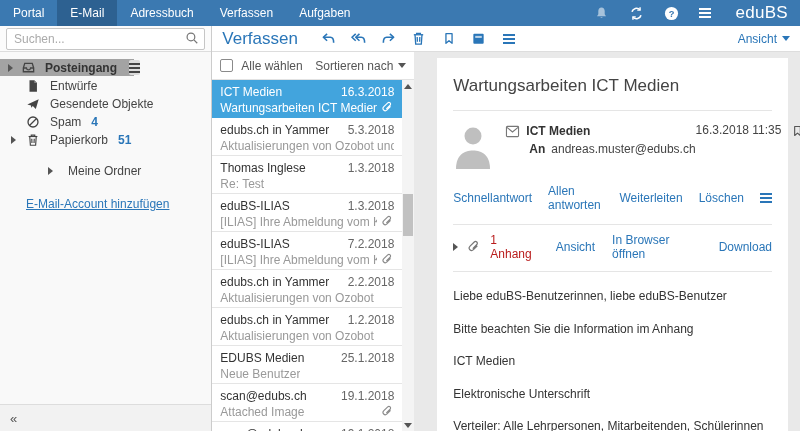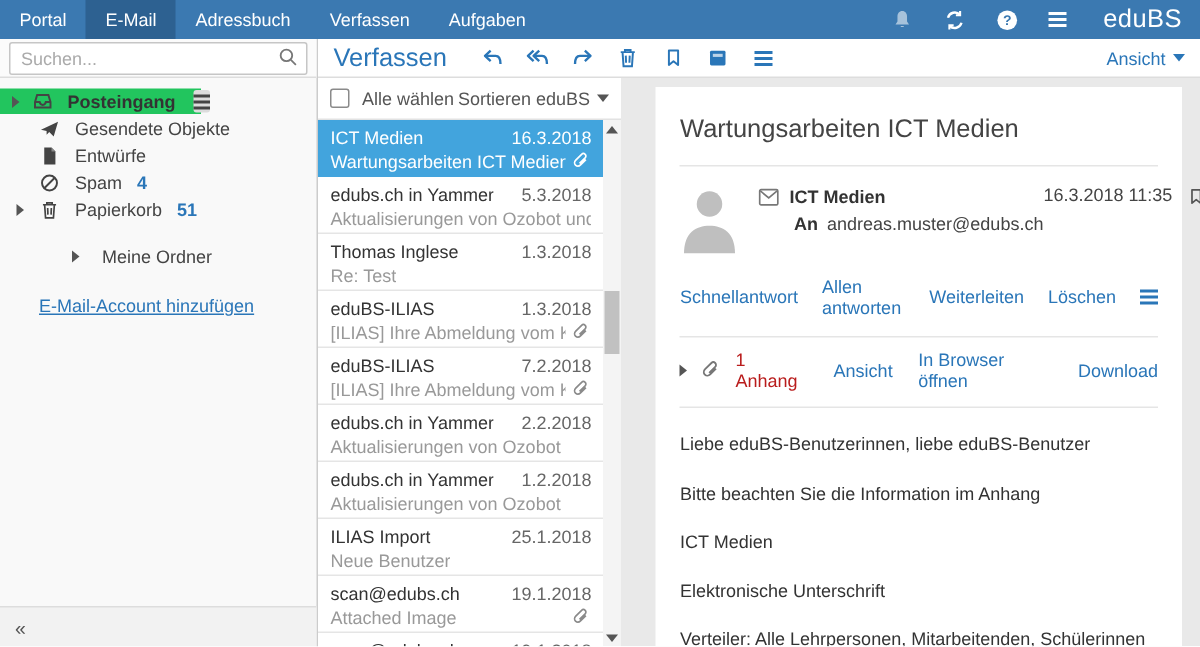--- a/index.html
+++ b/index.html
@@ -24,21 +24,21 @@
   .search-wrap { height:26px; padding:2px 6px 2px 6px; border-bottom:1px solid #ddd; position:relative; background:#fbfbfb; }
   .search-input { width:100%; height:22px; border:1px solid #c6c6c6; border-radius:2px; padding:0 24px 0 7px; font-size:12px; color:#333; background:#fff; outline:none; }
   .search-input::placeholder { color:#aaa; }
   .search-icon { position:absolute; right:12px; top:5px; }
   .folders { padding:6px 0 0 0; flex:0 0 auto; }
   .folder-row { display:flex; align-items:center; height:17px; margin:1px 0; cursor:pointer; }
   .folder-row .exp { width:10px; margin-left:8px; display:flex; justify-content:center; }
   .folder-row .noexp { width:10px; margin-left:8px; }
   .folder-row .ficon { width:15px; margin-left:8px; display:flex; align-items:center; }
   .folder-row .flabel { margin-left:9px; color:#444; }
-  .folder-row.selected { background:#22c55e; width:134px; }
+  .folder-row.selected { background:#a3a3a3; width:134px; }
   .folder-row.selected .flabel { font-weight:bold; color:#333; }
   .fcount { color:var(--link); font-weight:bold; margin-left:10px; }
   .folder-menu-btn { margin-left:12px; background:#dcdcdc; border-radius:2px; width:24px; height:15px; display:flex; align-items:center; justify-content:center; cursor:pointer; }
   .myfolders { display:flex; align-items:center; margin:14px 0 0 0; height:17px; cursor:pointer;padding-left:37px; }
   .myfolders .flabel { margin-left:13px; color:#444; }
   .add-account { margin:18px 0 0 26px; }
   .add-account a { color:var(--link); text-decoration:underline; font-size:12px; cursor:pointer; }
   .sidebar-fill { flex:1; }
   .sidebar-footer { height:27px; border-top:1px solid #ddd; background:#f2f2f2; display:flex; align-items:center; padding-left:10px; color:#555; font-size:13px; cursor:pointer; }
 
@@ -180,34 +180,34 @@
               <i></i>
               <i></i>
               <i></i>
             </span>
           </span>
       </div>
       <div class="folder-row">
         <span class="noexp"></span>
         <span class="ficon">
           <svg width="14" height="14" viewBox="0 0 16 16">
-              <path d="M1.5 8.6 L14.5 2.5 L11.2 13.8 L7.8 10.2 L5.8 12.4 V9.6 Z" fill="#444"></path>
-            </svg>
-        </span>
-        <span class="flabel">Gesendete Objekte</span>
-      </div>
-      <div class="folder-row">
-        <span class="noexp"></span>
-        <span class="ficon">
-          <svg width="14" height="14" viewBox="0 0 16 16">
               <path d="M4 1.5 H9.5 L12.5 4.5 V14.5 H4 Z" fill="#444"></path>
               <path d="M9.5 1.5 L12.5 4.5 H9.5 Z" fill="#888"></path>
             </svg>
         </span>
         <span class="flabel">Entwürfe</span>
+      </div>
+      <div class="folder-row">
+        <span class="noexp"></span>
+        <span class="ficon">
+          <svg width="14" height="14" viewBox="0 0 16 16">
+              <path d="M1.5 8.6 L14.5 2.5 L11.2 13.8 L7.8 10.2 L5.8 12.4 V9.6 Z" fill="#444"></path>
+            </svg>
+        </span>
+        <span class="flabel">Gesendete Objekte</span>
       </div>
       <div class="folder-row">
         <span class="noexp"></span>
         <span class="ficon">
           <svg width="14" height="14" viewBox="0 0 16 16" fill="none" stroke="#444" stroke-width="1.5">
               <circle cx="8" cy="8" r="5.7"></circle>
               <line x1="4" y1="12" x2="12" y2="4"></line>
             </svg>
         </span>
         <span class="flabel">Spam</span>
@@ -300,21 +300,21 @@
       </span>
     </div>
 
     <div class="panes">
 
       <div class="list-pane">
         <div class="list-header">
           <span class="checkbox"></span>
           <span class="select-all-label">Alle wählen</span>
           <span class="sort-btn">
-            <span>Sortieren eduBS</span>
+            <span>Sortieren nach</span>
             <span class="tri-down-g"></span>
           </span>
         </div>
         <div class="list-body">
           <div class="mail-items">
 
             <div class="mail-item selected">
               <div class="mi-line1">
                   <span class="mi-sender">ICT Medien</span>
                   <span class="mi-date">16.3.2018</span>
@@ -387,21 +387,21 @@
               <div class="mi-line1">
                   <span class="mi-sender">edubs.ch in Yammer</span>
                   <span class="mi-date">1.2.2018</span>
                 </div>
               <div class="mi-line2">
                   <span class="mi-subject">Aktualisierungen von Ozobot</span>
                 </div>
             </div>
             <div class="mail-item">
               <div class="mi-line1">
-                  <span class="mi-sender">ILIAS Import</span>
+                  <span class="mi-sender">EDUBS Medien</span>
                   <span class="mi-date">25.1.2018</span>
                 </div>
               <div class="mi-line2">
                   <span class="mi-subject">Neue Benutzer</span>
                 </div>
             </div>
             <div class="mail-item">
               <div class="mi-line1">
                   <span class="mi-sender">scan@edubs.ch</span>
                   <span class="mi-date">19.1.2018</span>

